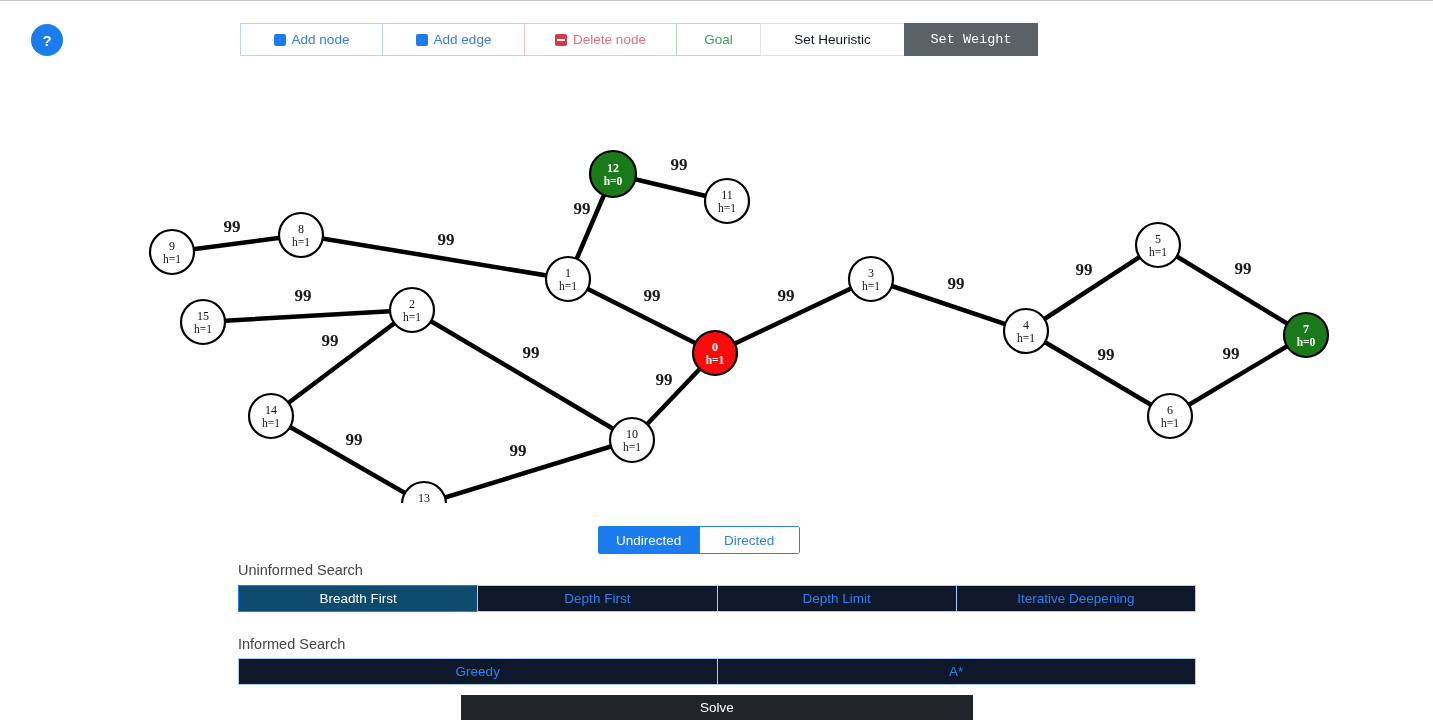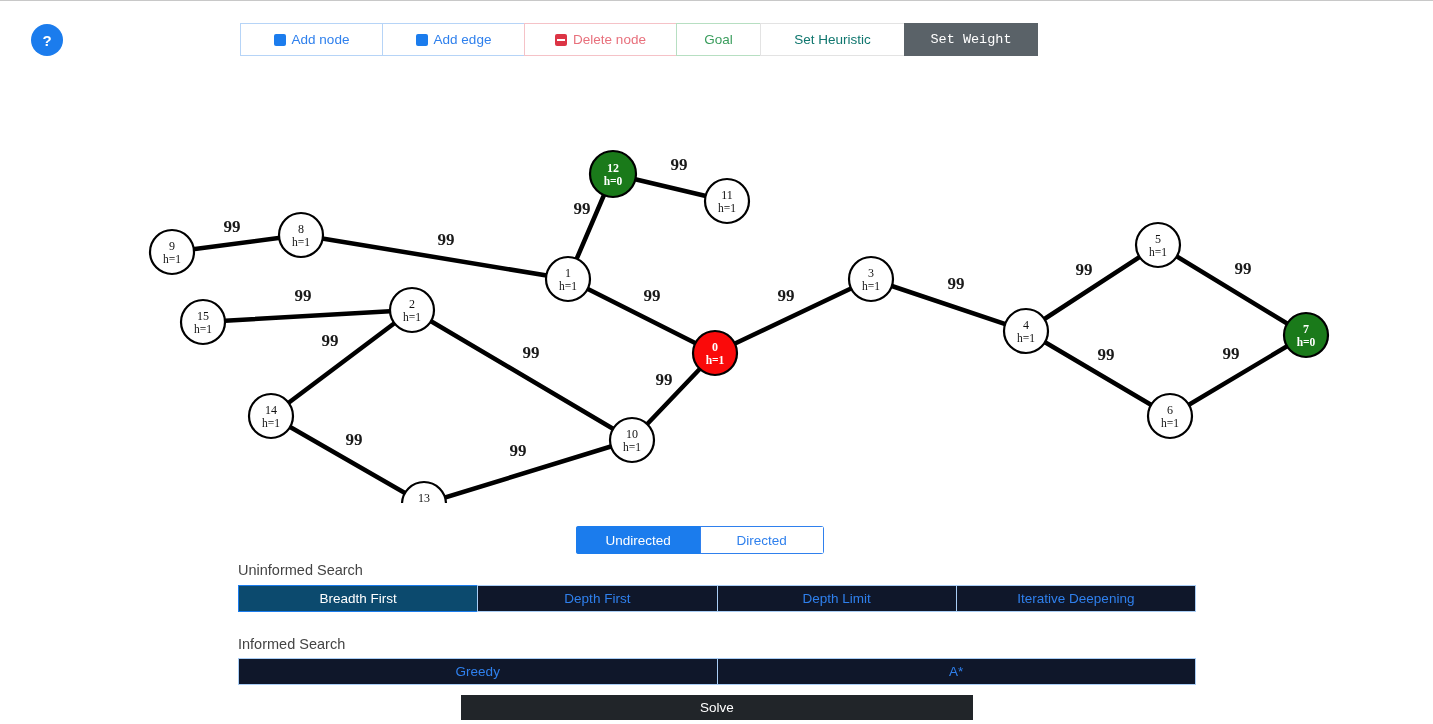--- a/index.html
+++ b/index.html
@@ -61,21 +61,21 @@
     white-space: nowrap;
     border: 1px solid #bcd8fa;
     border-right-width: 0;
     color: #2f80ed;
     padding: 0 16px;
   }
   .tb-btn:last-child { border-right-width: 1px; }
   .tb-btn.blue   { border-color: #b6d4f7; color: #2f80ed; }
   .tb-btn.red    { border-color: #f5c2c7; color: #e8707c; }
   .tb-btn.green  { border-color: #b7dfc2; color: #3a9d5d; }
-  .tb-btn.grey   { border-color: #e3e3e3; color: #0f766e; }
+  .tb-btn.grey   { border-color: #e3e3e3; color: #0f172a; }
   .tb-btn.active-dark {
     background: #5a6268;
     color: #ffffff;
     border-color: #5a6268;
     font-weight: 500;
   }
   .tb-w1 { width: 142px; }
   .tb-w2 { width: 142px; }
   .tb-w3 { width: 152px; }
   .tb-w4 { width: 152px; }
@@ -128,24 +128,24 @@
     text-anchor: middle;
     font-size: 12px;
   }
   .node-id { fill: #111111; }
   .node-h  { fill: #111111; font-size: 11.5px; }
   .node-id.on-color, .node-h.on-color { fill: #ffffff; font-weight: bold; }
 
   
   .dir-toggle {
     position: absolute;
-    left: 576px;
+    left: 598px;
     top: 525px;
     display: flex;
-    width: 248px;
+    width: 202px;
     height: 28px;
     font-size: 13.5px;
     border-radius: 3px;
     overflow: hidden;
   }
   .dir-btn {
     flex: 1;
     display: flex;
     align-items: center;
     justify-content: center;

